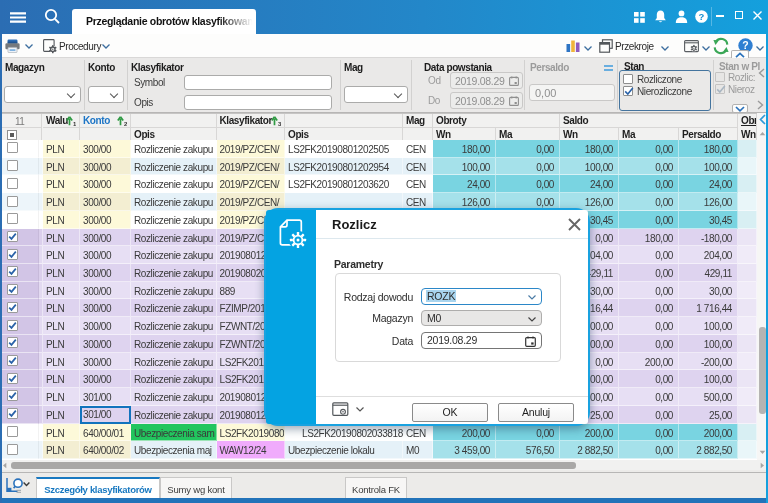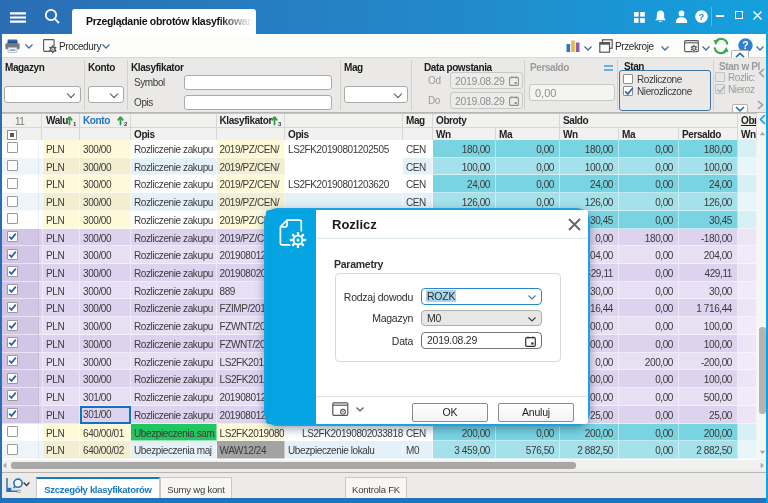--- a/index.html
+++ b/index.html
@@ -330,20 +330,21 @@
       </div>
 <div class="row" style="top:44.722px;height:17.722px;">
         <div class="cell cbc" style="left:0px;width:39px;background:#edf5fa;">
           <span class="chk"></span>
         </div>
         <div class="cell" style="left:39px;width:4px;background:#edf5fa;"></div>
         <div class="cell" style="left:43px;width:37px;background:#f3eed2;">PLN</div>
         <div class="cell" style="left:80px;width:51px;background:#f3eed2;">300/00</div>
         <div class="cell" style="left:131px;width:85.5px;background:#e5f1f8;">Rozliczenie zakupu</div>
         <div class="cell" style="left:216.5px;width:68.5px;background:#f3eed2;">2019/PZ/CEN/</div>
+        <div class="cell" style="left:285px;width:118px;background:#e5f1f8;">LS2FK20190801202954</div>
         <div class="cell" style="left:403px;width:30px;background:#e5f1f8;">CEN</div>
         <div class="cell num" style="left:433px;width:63px;background:#a5e1ea;">100,00</div>
         <div class="cell num" style="left:496px;width:64px;background:#a5e1ea;">0,00</div>
         <div class="cell num" style="left:560px;width:59px;background:#a5e1ea;">100,00</div>
         <div class="cell num" style="left:619px;width:60px;background:#a5e1ea;">0,00</div>
         <div class="cell num" style="left:679px;width:59px;background:#a5e1ea;">100,00</div>
         <div class="cell" style="left:738px;width:19px;background:#e9f6f9;"></div>
       </div>
 <div class="row" style="top:62.444px;height:17.722px;">
         <div class="cell cbc" style="left:0px;width:39px;background:#ffffff;">
@@ -660,21 +661,21 @@
         <div class="cell" style="left:738px;width:19px;background:#d8eff3;"></div>
       </div>
 <div class="row" style="top:328.274px;height:17.722px;">
         <div class="cell cbc" style="left:0px;width:39px;background:#edf5fa;">
           <span class="chk"></span>
         </div>
         <div class="cell" style="left:39px;width:4px;background:#edf5fa;"></div>
         <div class="cell" style="left:43px;width:37px;background:#f3eed2;">PLN</div>
         <div class="cell" style="left:80px;width:51px;background:#f3eed2;">640/00/02</div>
         <div class="cell" style="left:131px;width:85.5px;background:#e5f1f8;">Ubezpieczenia maj</div>
-        <div class="cell" style="left:216.5px;width:68.5px;background:#a3a3a3;">WAW12/24</div>
+        <div class="cell" style="left:216.5px;width:68.5px;background:#f0abfc;">WAW12/24</div>
         <div class="cell" style="left:285px;width:118px;background:#e5f1f8;">Ubezpieczenie lokalu</div>
         <div class="cell" style="left:403px;width:30px;background:#e5f1f8;">M0</div>
         <div class="cell num" style="left:433px;width:63px;background:#a5e1ea;">3 459,00</div>
         <div class="cell num" style="left:496px;width:64px;background:#a5e1ea;">576,50</div>
         <div class="cell num" style="left:560px;width:59px;background:#a5e1ea;">2 882,50</div>
         <div class="cell num" style="left:619px;width:60px;background:#a5e1ea;">0,00</div>
         <div class="cell num" style="left:679px;width:59px;background:#a5e1ea;">2 882,50</div>
         <div class="cell" style="left:738px;width:19px;background:#e9f6f9;"></div>
       </div>
 </div>

